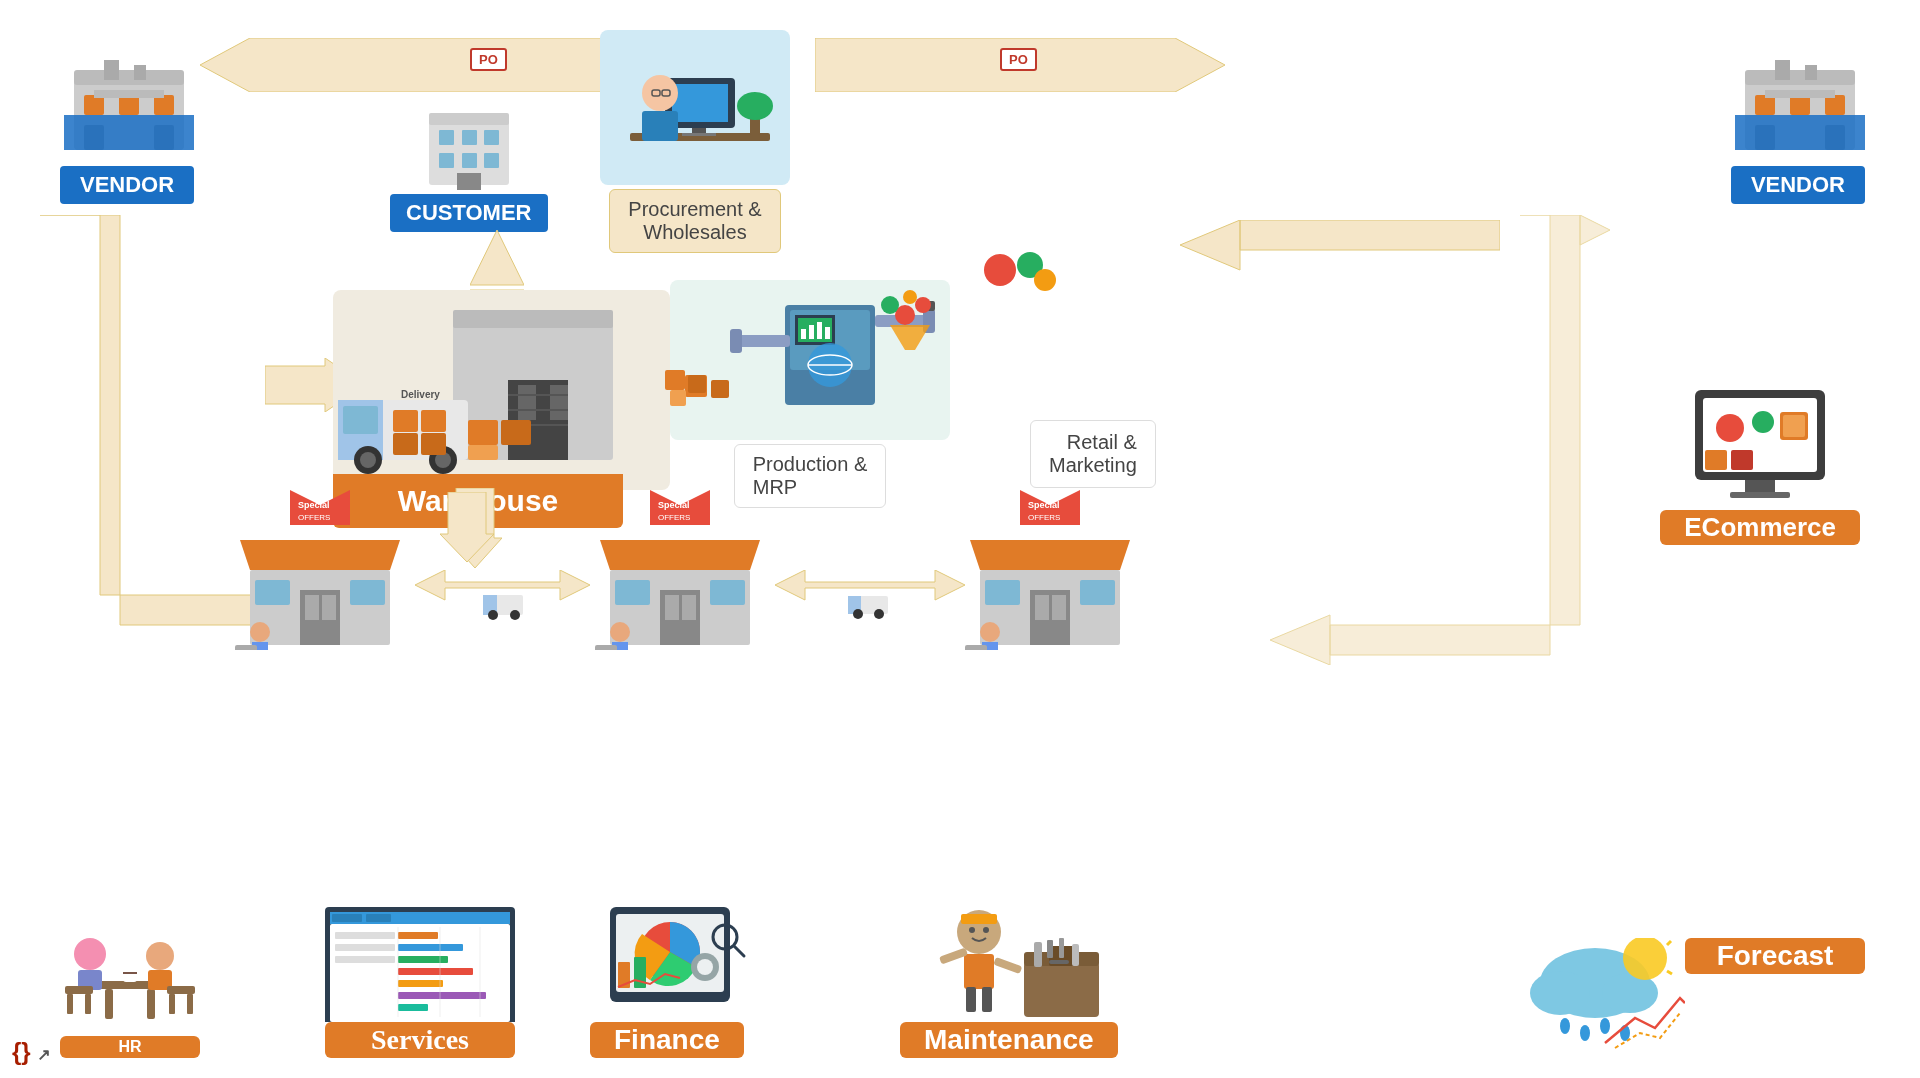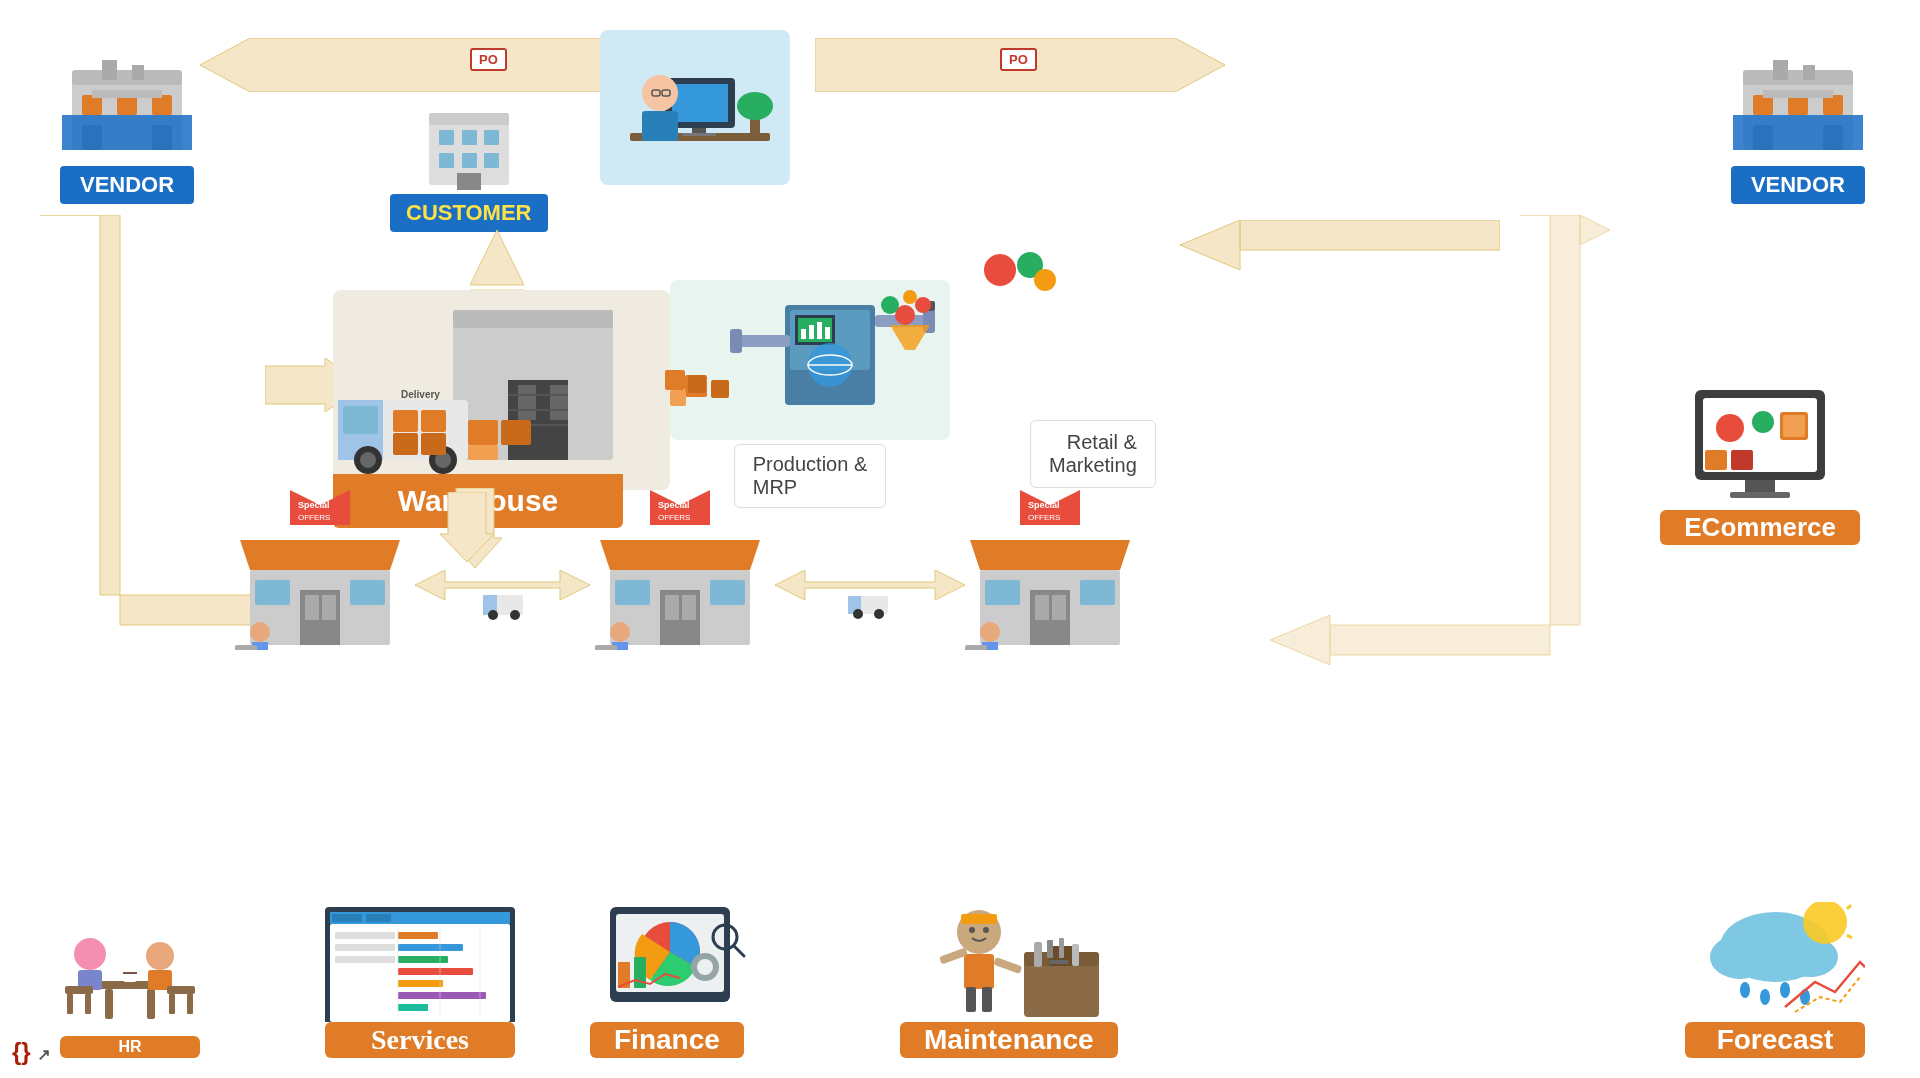--- a/index.html
+++ b/index.html
@@ -10,42 +10,42 @@
       font-family: Arial, sans-serif;
       overflow: hidden;
       position: relative;
     }
 
     
     .vendor-box {
       position: absolute;
       display: flex;
       flex-direction: column;
-      align-items: center;
+      align-items: flex-end;
     }
     .vendor-label {
       background: #1a6fc4;
       color: #fff;
       font-size: 22px;
       font-weight: bold;
       padding: 6px 20px;
       border-radius: 4px;
       margin-top: 6px;
     }
 
     
     .customer-box {
       position: absolute;
       display: flex;
       flex-direction: column;
       align-items: center;
     }
     .customer-label {
       background: #1a6fc4;
-      color: #fde047;
+      color: #ffffff;
       font-size: 22px;
       font-weight: bold;
       padding: 6px 16px;
       border-radius: 4px;
       margin-top: 4px;
     }
 
     
     .orange-label {
       background: #E07B27;
@@ -148,20 +148,24 @@
       <circle cx="50" cy="55" r="18" fill="#f5c5a3"></circle>
 
       <rect x="32" y="73" width="36" height="30" fill="#2980b9" rx="3"></rect>
 
       <rect x="42" y="52" width="8" height="6" fill="none" stroke="#555" stroke-width="1.5" rx="2"></rect>
       <rect x="52" y="52" width="8" height="6" fill="none" stroke="#555" stroke-width="1.5" rx="2"></rect>
 
       <rect x="140" y="75" width="10" height="22" fill="#7b5e3a" rx="2"></rect>
       <ellipse cx="145" cy="68" rx="18" ry="14" fill="#27ae60"></ellipse>
     </svg>
+  </div>
+  <div style="background:#f5e6c8;border:1px solid #e0c87a;padding:8px 18px;border-radius:6px;font-size:20px;color:#444;text-align:center;margin-top:4px;">
+    <span style="white-space:pre-line;">Procurement &amp;
+Wholesales</span>
   </div>
 </div>
 
 <svg style="position:absolute;top:215px;left:10px;" width="320" height="450" viewBox="0 0 320 450">
 
   <path d="M30,0 L90,0 L90,380 L270,380 L270,420 L320,395 L270,370 L270,410 L110,410 L110,0 L30,0 Z" fill="#f5e6c8" stroke="#e0c87a" stroke-width="1"></path>
 
 </svg>
 
 <svg style="position:absolute;top:358px;left:265px;" width="100" height="54" viewBox="0 0 100 54">
@@ -490,21 +494,21 @@
     <rect x="125" y="40" width="8" height="25" fill="#aaa" rx="2"></rect>
     <rect x="138" y="38" width="6" height="18" fill="#888" rx="1"></rect>
     <rect x="150" y="36" width="5" height="20" fill="#999" rx="1"></rect>
     <rect x="163" y="42" width="7" height="22" fill="#bbb" rx="2"></rect>
 
     <rect x="140" y="58" width="20" height="4" fill="#666" rx="2"></rect>
   </svg>
   <div class="orange-label" style="min-width:190px;font-size:28px;">Maintenance</div>
 </div>
 
-<div style="position:absolute;bottom:20px;right:55px;display:flex;flex-direction:column;align-items:flex-end;">
+<div style="position:absolute;bottom:20px;right:55px;display:flex;flex-direction:row;align-items:flex-start;">
   <svg width="180" height="120" viewBox="0 0 180 120">
 
     <ellipse cx="90" cy="45" rx="55" ry="35" fill="#7ec8e3"></ellipse>
     <ellipse cx="55" cy="55" rx="30" ry="22" fill="#7ec8e3"></ellipse>
     <ellipse cx="125" cy="55" rx="28" ry="20" fill="#7ec8e3"></ellipse>
 
     <circle cx="140" cy="20" r="22" fill="#f9ca24" opacity="0.9"></circle>
 
     <line x1="140" y1="0" x2="140" y2="-5" stroke="#f9ca24" stroke-width="3"></line>
     <line x1="162" y1="7" x2="166" y2="3" stroke="#f9ca24" stroke-width="3"></line>

